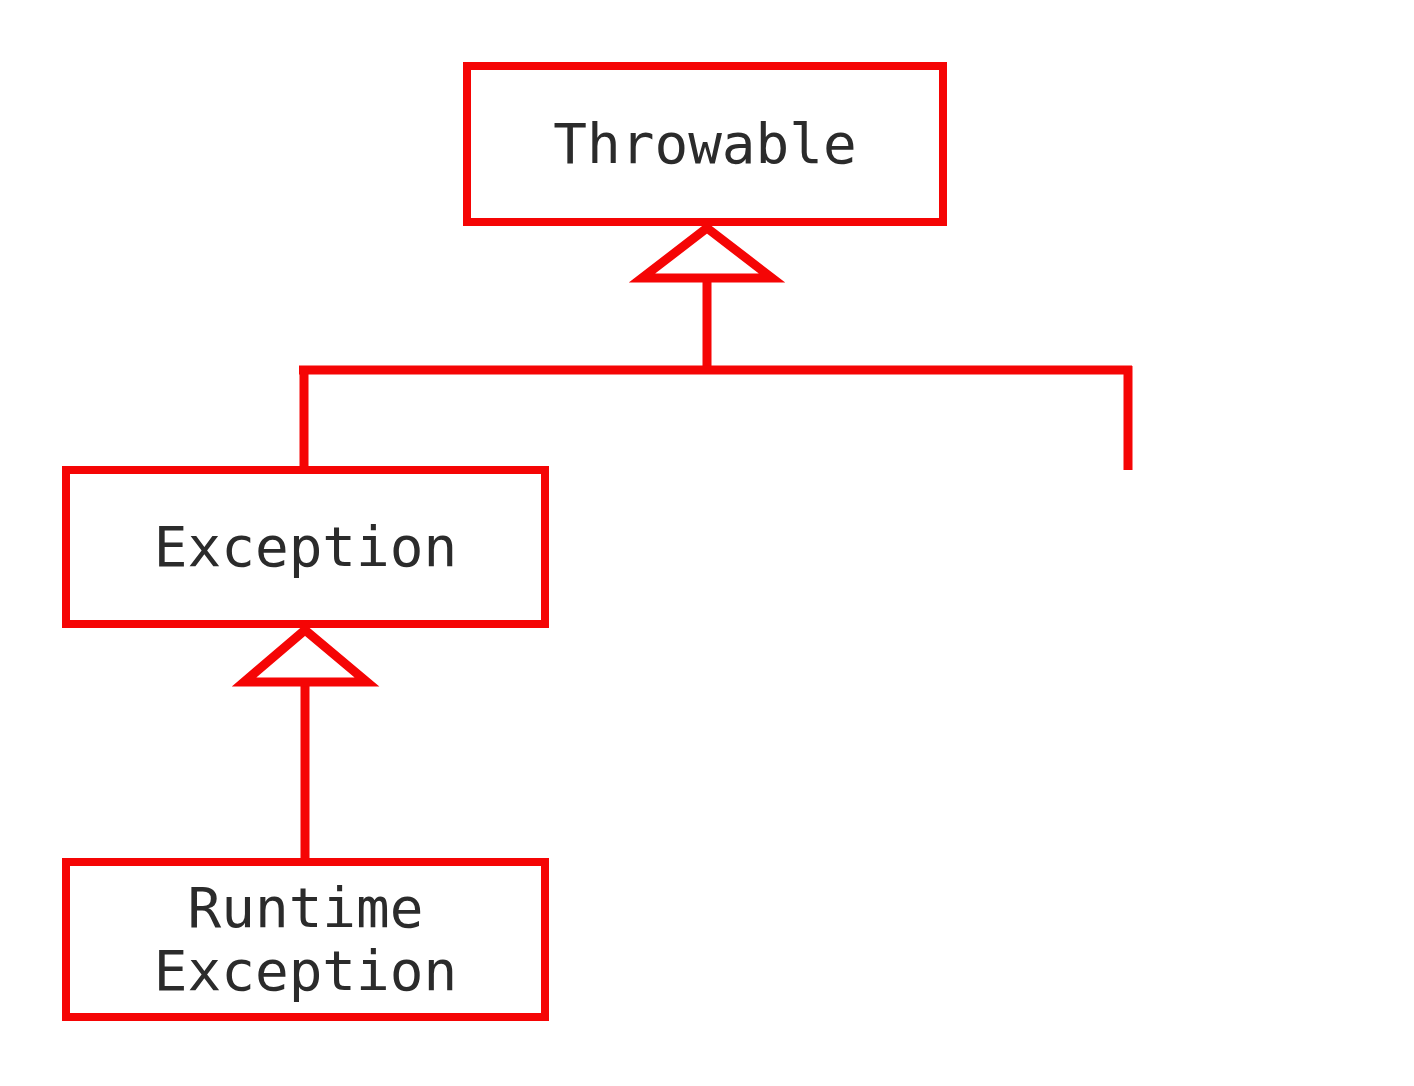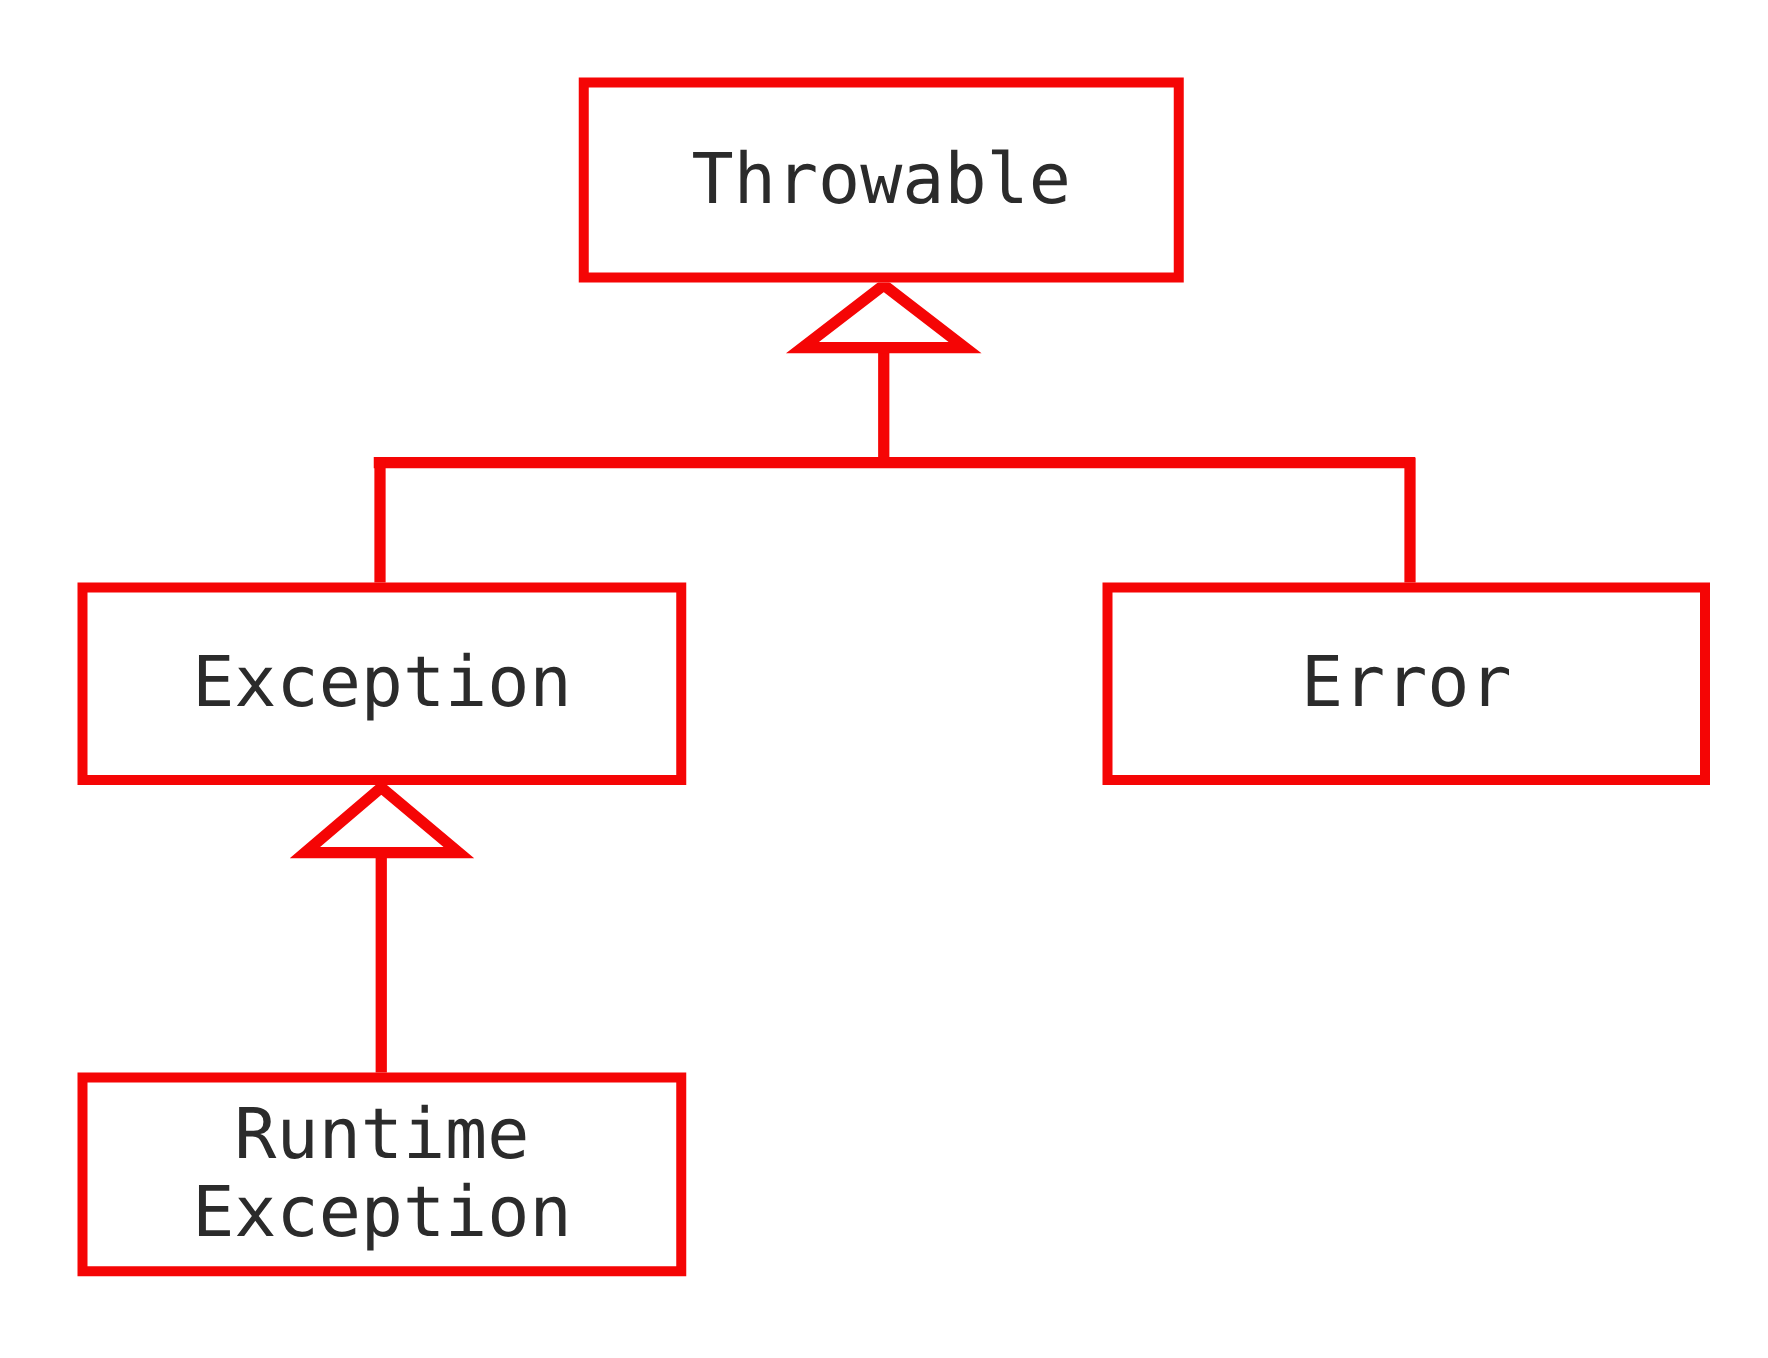--- a/index.html
+++ b/index.html
@@ -87,22 +87,19 @@
   </svg>
 
   <div id="box-throwable" class="class-box">
     <span class="class-name">Throwable</span>
   </div>
 
   <div id="box-exception" class="class-box">
     <span class="class-name">Exception</span>
   </div>
 
-  <div id="box-error" class="class-box">
-    <span class="class-name">Error</span>
-  </div>
 
   <div id="box-runtime-exception" class="class-box">
     <span class="class-name">Runtime
 Exception</span>
   </div>
 
 </div>
 
 </body></html>

